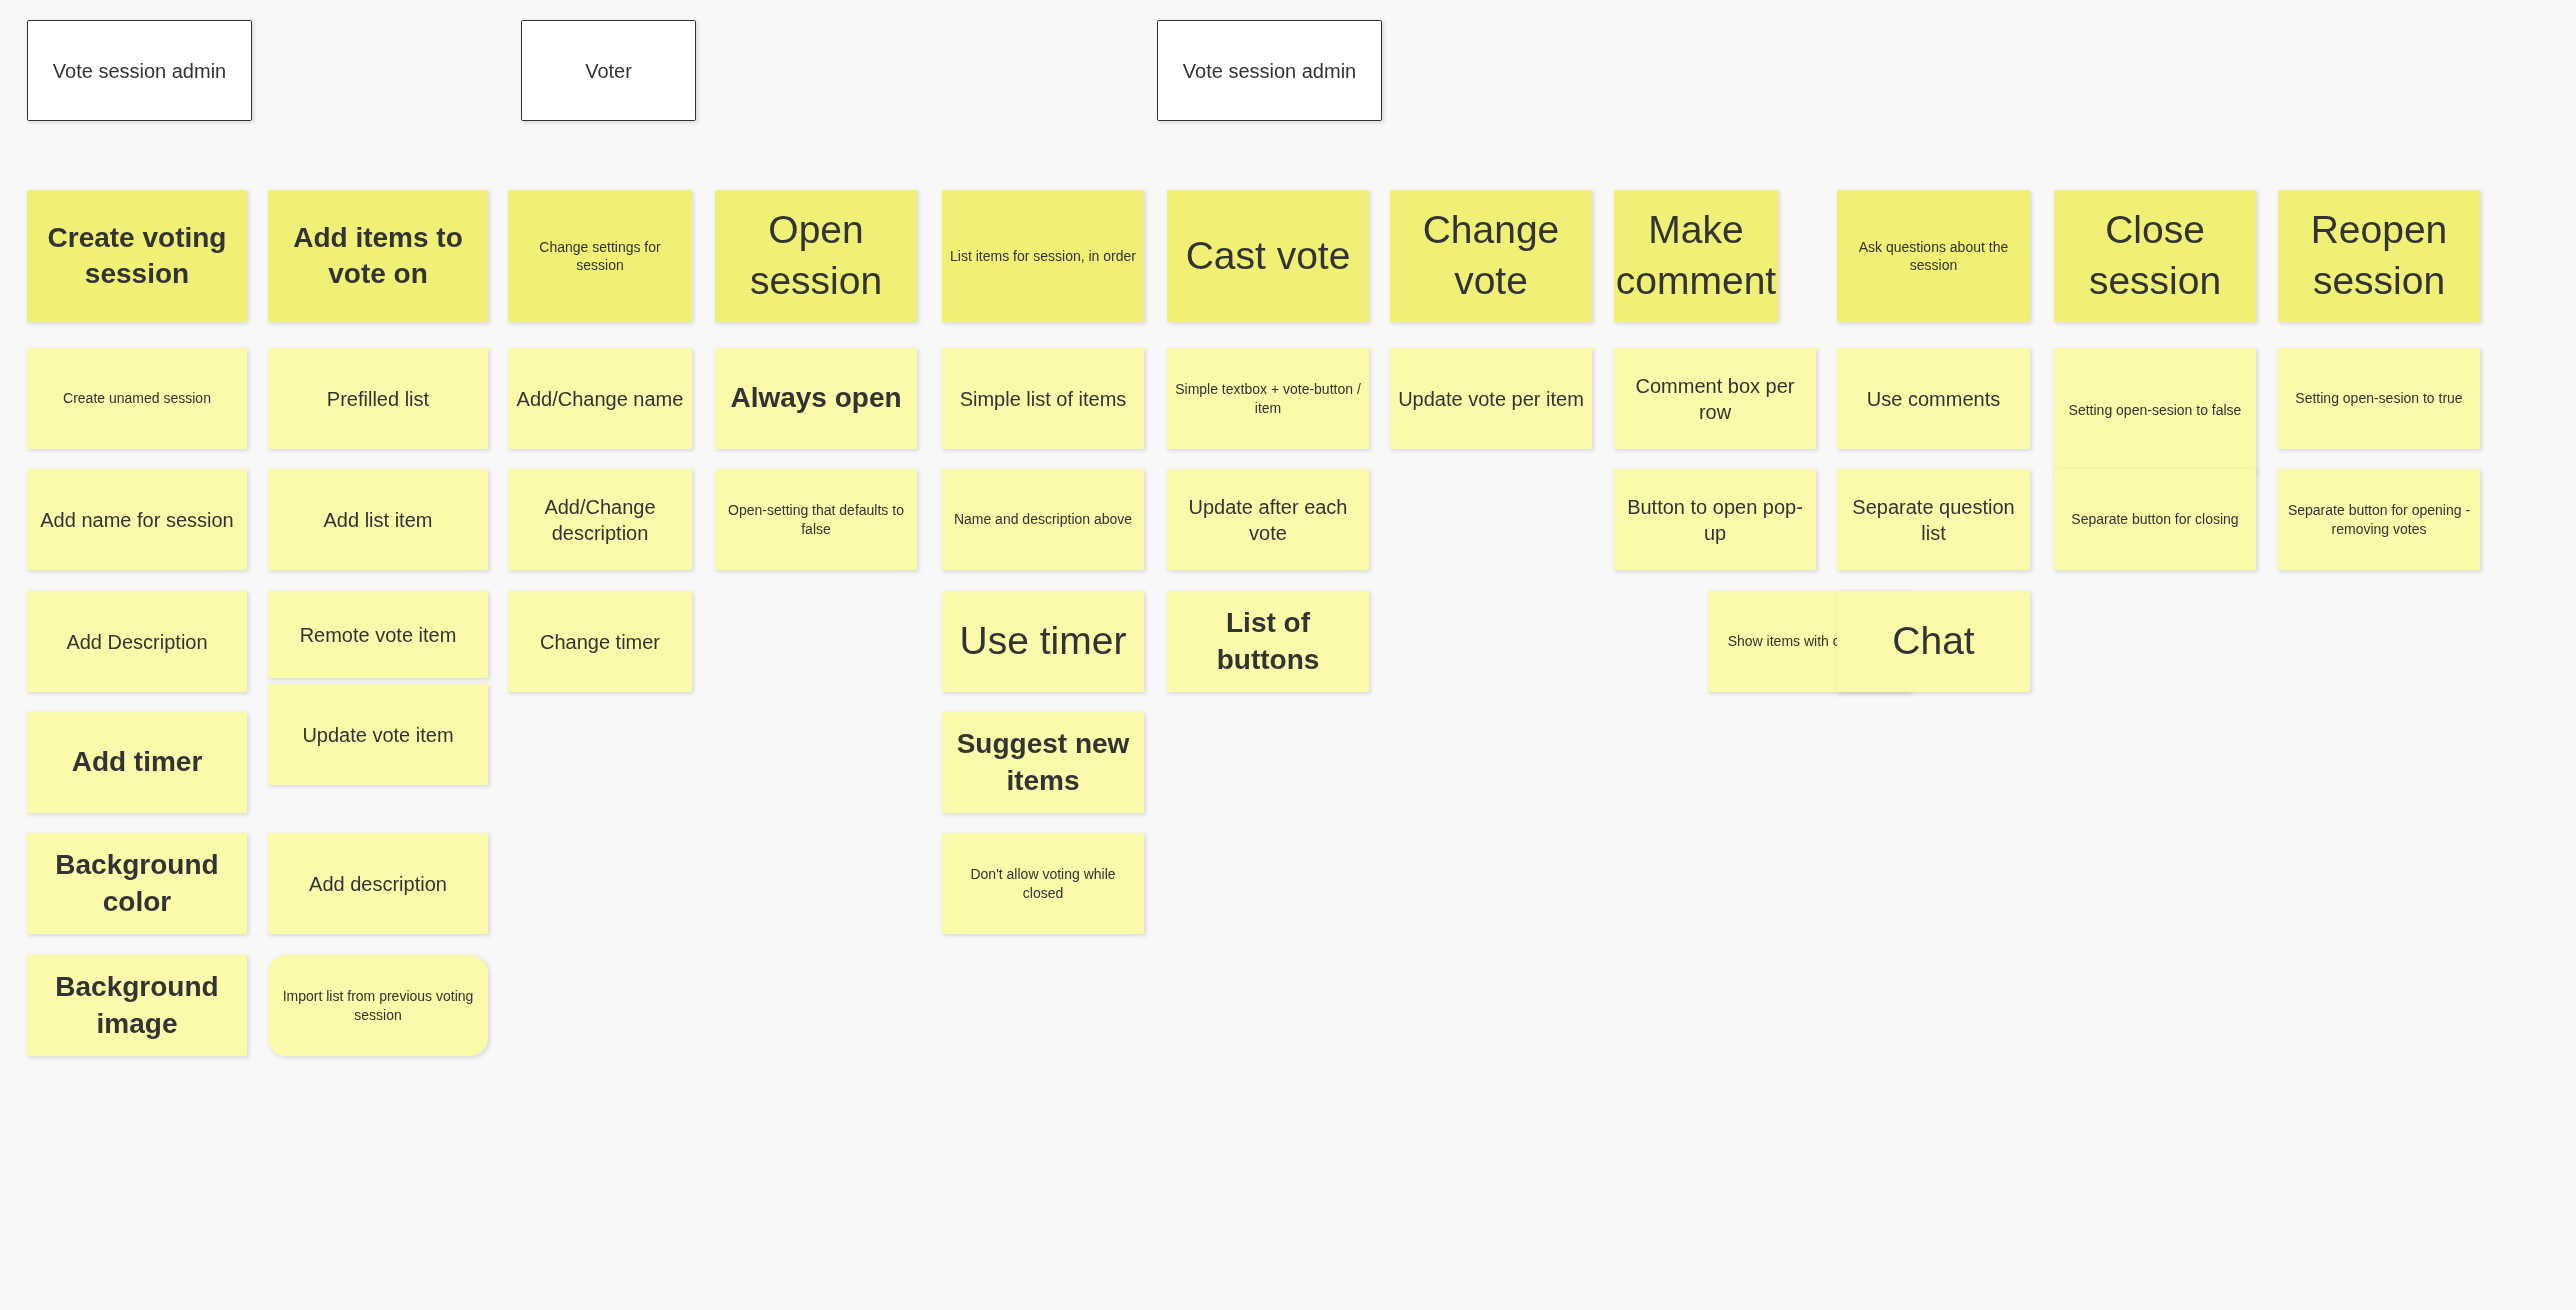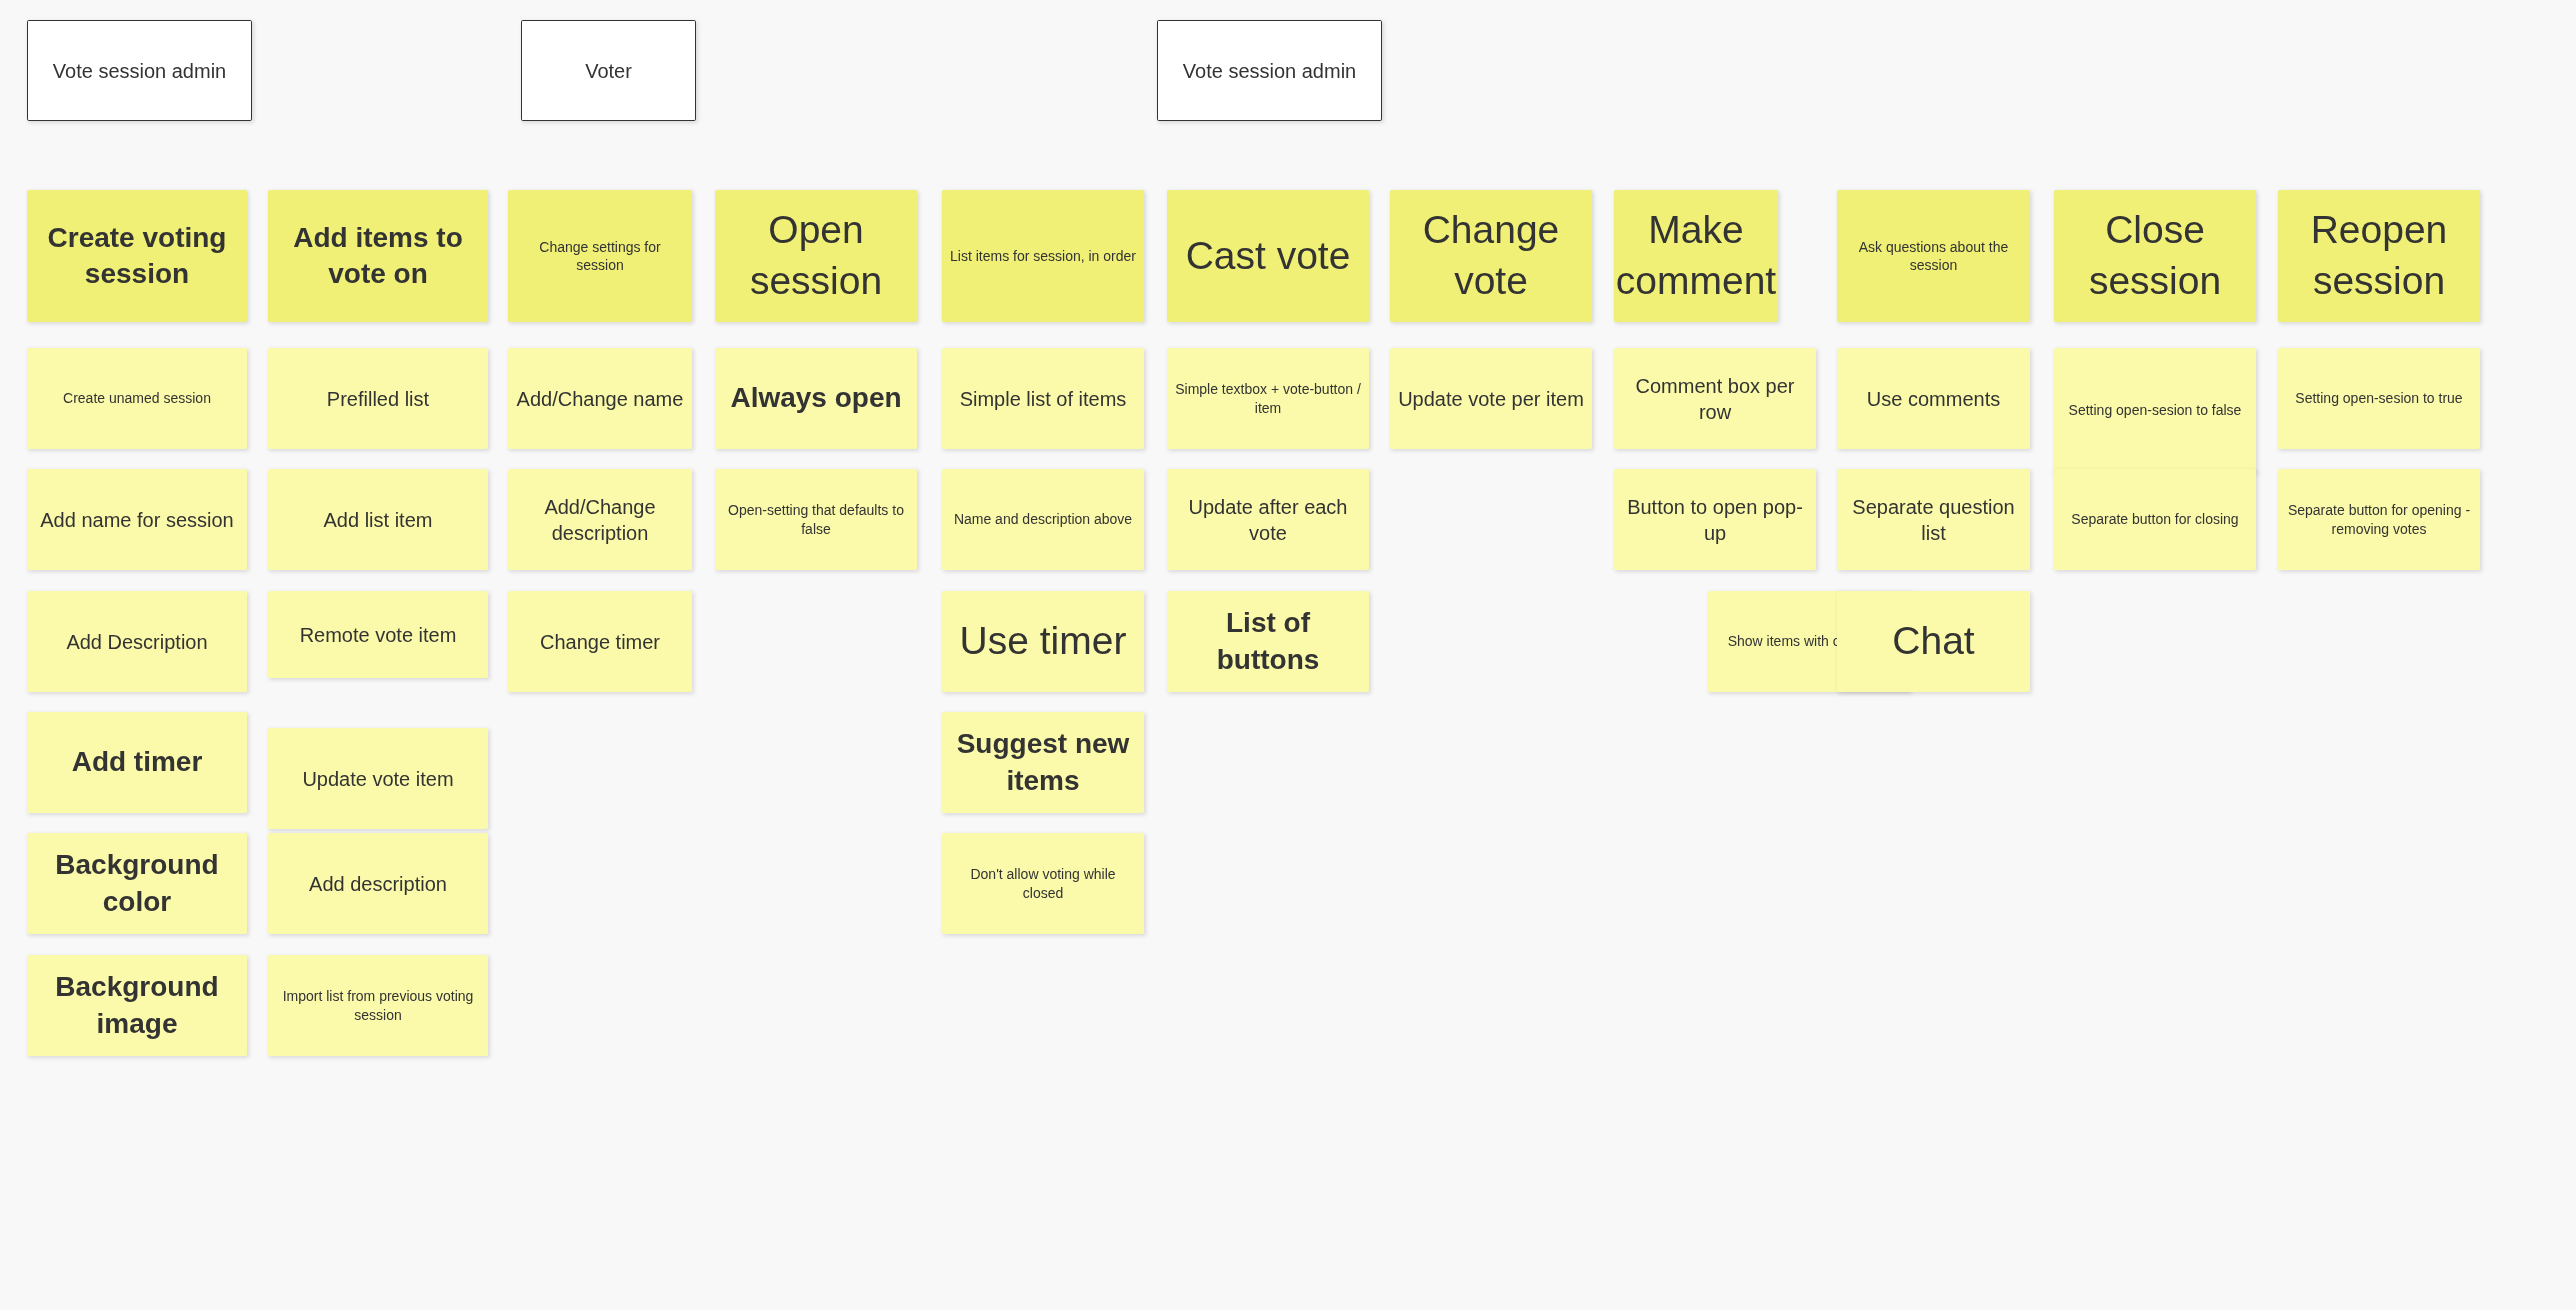--- a/index.html
+++ b/index.html
@@ -78,23 +78,23 @@
     <div class="sticky-note sticky-yellow-light sticky-small" style="left: 27px; top: 348px; width: 220px; height: 101px;">Create unamed session</div>
     <div class="sticky-note sticky-yellow-light " style="left: 27px; top: 469px; width: 220px; height: 101px;">Add name for session</div>
     <div class="sticky-note sticky-yellow-light " style="left: 27px; top: 591px; width: 220px; height: 101px;">Add Description</div>
     <div class="sticky-note sticky-yellow-light sticky-large" style="left: 27px; top: 712px; width: 220px; height: 101px;">Add timer</div>
     <div class="sticky-note sticky-yellow-light sticky-large" style="left: 27px; top: 833px; width: 220px; height: 101px;">Background color</div>
     <div class="sticky-note sticky-yellow-light sticky-large" style="left: 27px; top: 955px; width: 220px; height: 101px;">Background image</div>
     <div class="sticky-note sticky-yellow-medium sticky-large" style="left: 268px; top: 190px; width: 220px; height: 132px;">Add items to vote on</div>
     <div class="sticky-note sticky-yellow-light " style="left: 268px; top: 348px; width: 220px; height: 101px;">Prefilled list</div>
     <div class="sticky-note sticky-yellow-light " style="left: 268px; top: 469px; width: 220px; height: 101px;">Add list item</div>
     <div class="sticky-note sticky-yellow-light " style="left: 268px; top: 591px; width: 220px; height: 87px;">Remote vote item</div>
-    <div class="sticky-note sticky-yellow-light " style="left: 268px; top: 728px; width: 220px; height: 101px; text-align: center;">Update vote item</div>
+    <div class="sticky-note sticky-yellow-light " style="left: 268px; top: 684px; width: 220px; height: 101px; text-align: center;">Update vote item</div>
     <div class="sticky-note sticky-yellow-light " style="left: 268px; top: 833px; width: 220px; height: 101px;">Add description</div>
-    <div class="sticky-note sticky-yellow-light sticky-small" style="left: 268px; top: 955px; width: 220px; height: 101px;">Import list from previous voting session</div>
+    <div class="sticky-note sticky-yellow-light sticky-small" style="left: 268px; top: 955px; width: 220px; height: 101px; border-radius: 18px;">Import list from previous voting session</div>
     <div class="sticky-note sticky-yellow-medium sticky-small" style="left: 508px; top: 190px; width: 184px; height: 132px;">Change settings for session</div>
     <div class="sticky-note sticky-yellow-light " style="left: 508px; top: 348px; width: 184px; height: 101px;">Add/Change name</div>
     <div class="sticky-note sticky-yellow-light " style="left: 508px; top: 469px; width: 184px; height: 101px;">Add/Change description</div>
     <div class="sticky-note sticky-yellow-light " style="left: 508px; top: 591px; width: 184px; height: 101px;">Change timer</div>
     <div class="sticky-note sticky-yellow-medium sticky-xlarge" style="left: 715px; top: 190px; width: 202px; height: 132px;">Open session</div>
     <div class="sticky-note sticky-yellow-light sticky-large" style="left: 715px; top: 348px; width: 202px; height: 101px;">Always open</div>
     <div class="sticky-note sticky-yellow-light sticky-small" style="left: 715px; top: 469px; width: 202px; height: 101px;">Open-setting that defaults to false</div>
     <div class="sticky-note sticky-yellow-medium sticky-small" style="left: 942px; top: 190px; width: 202px; height: 132px;">List items for session, in order</div>
     <div class="sticky-note sticky-yellow-light " style="left: 942px; top: 348px; width: 202px; height: 101px;">Simple list of items</div>
     <div class="sticky-note sticky-yellow-light sticky-small" style="left: 942px; top: 469px; width: 202px; height: 101px;">Name and description above</div>

